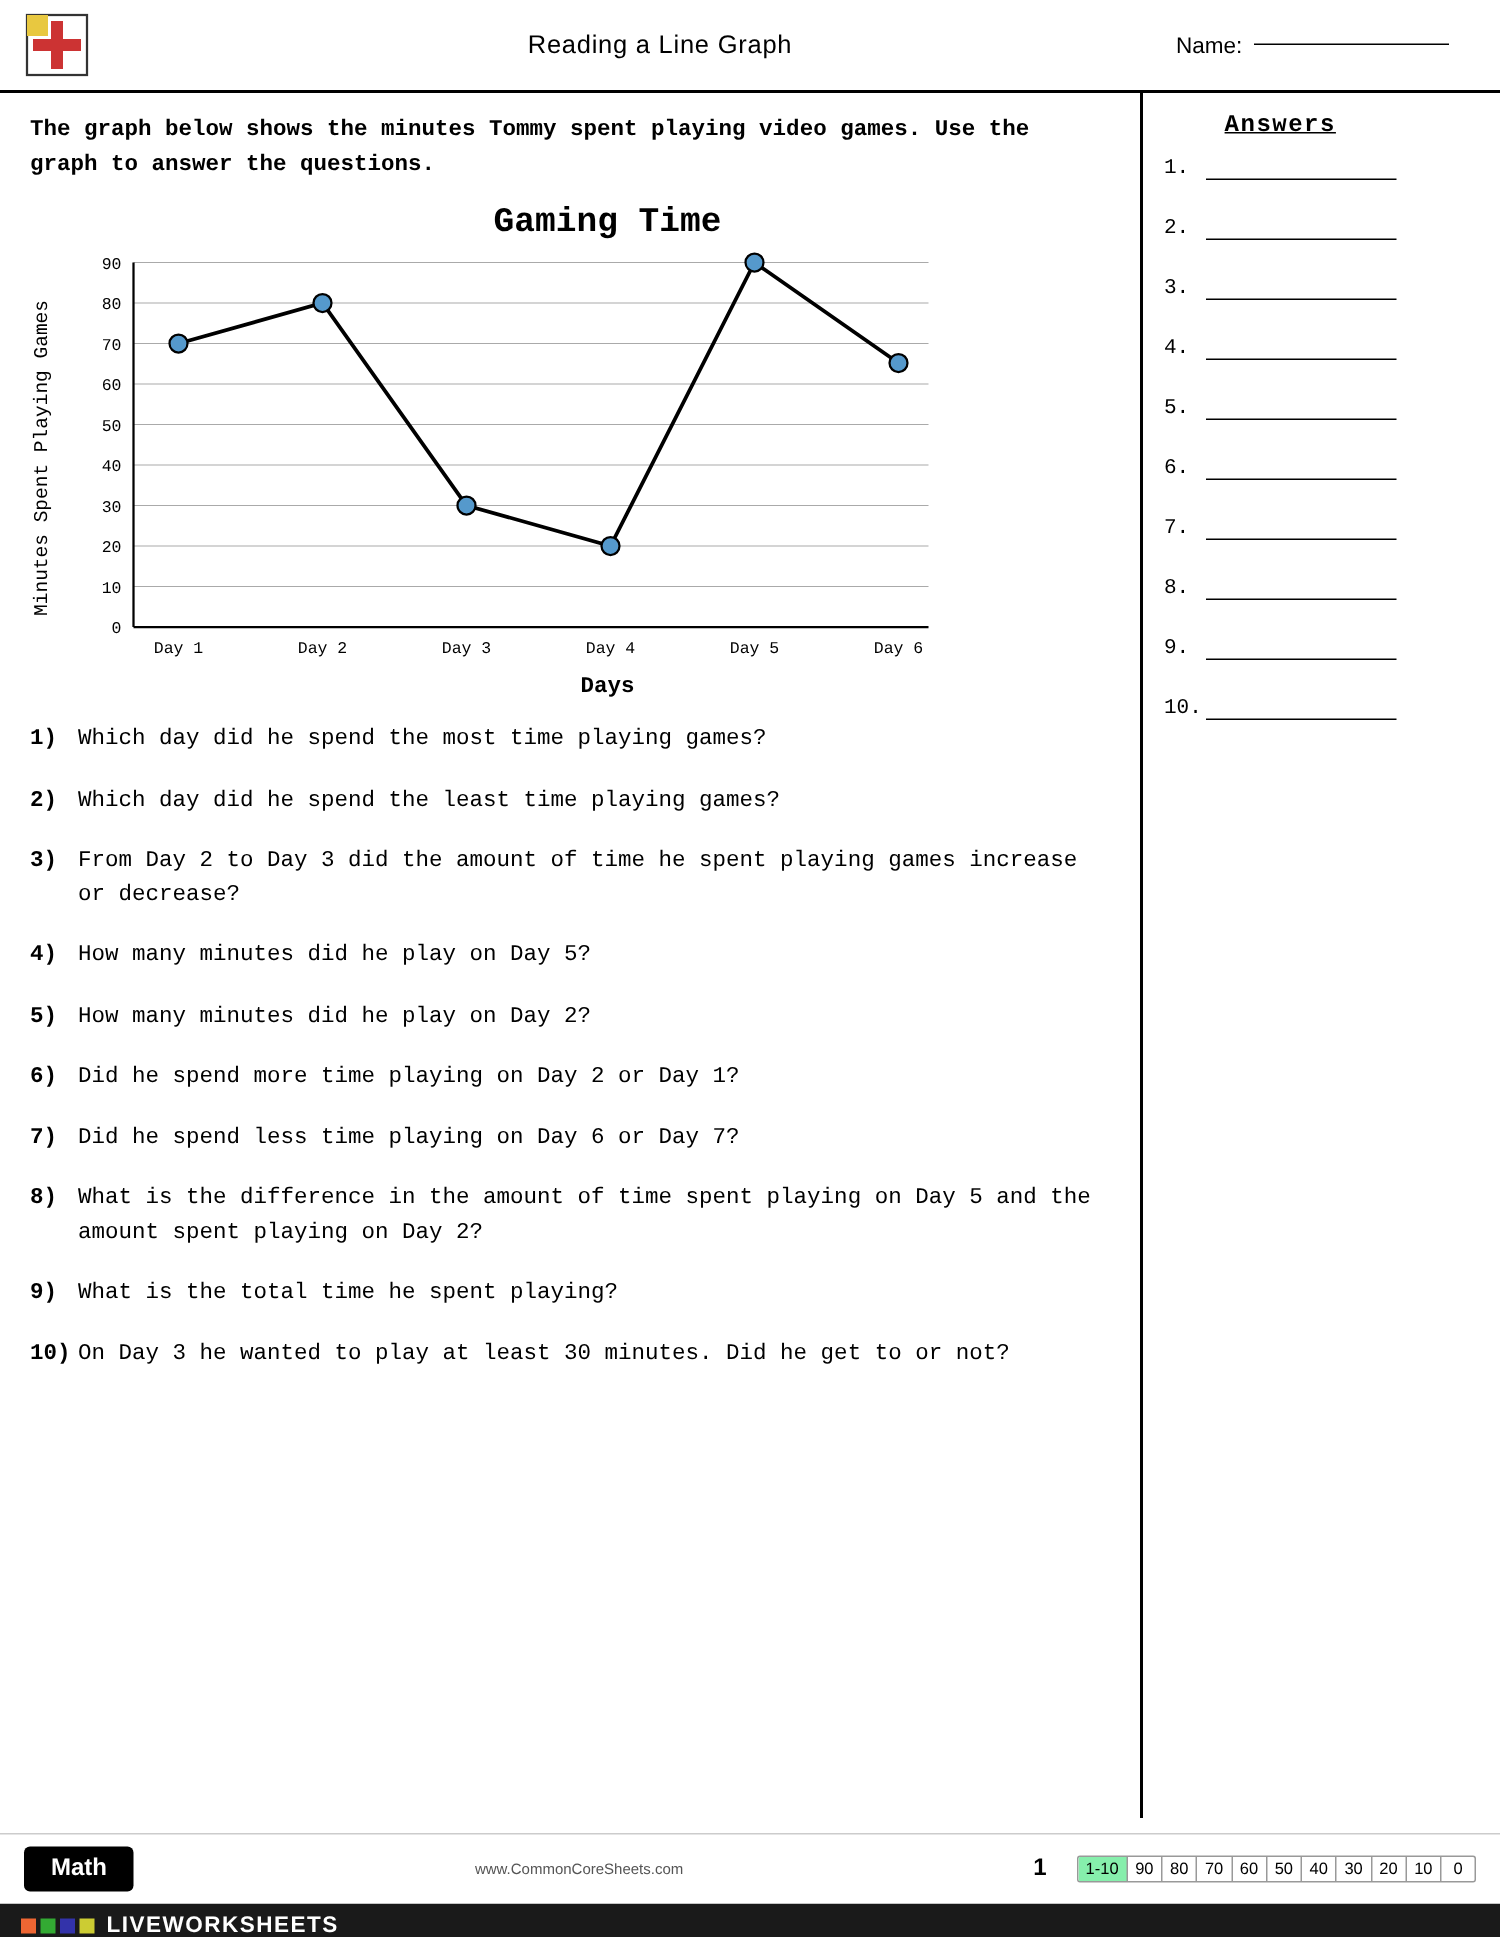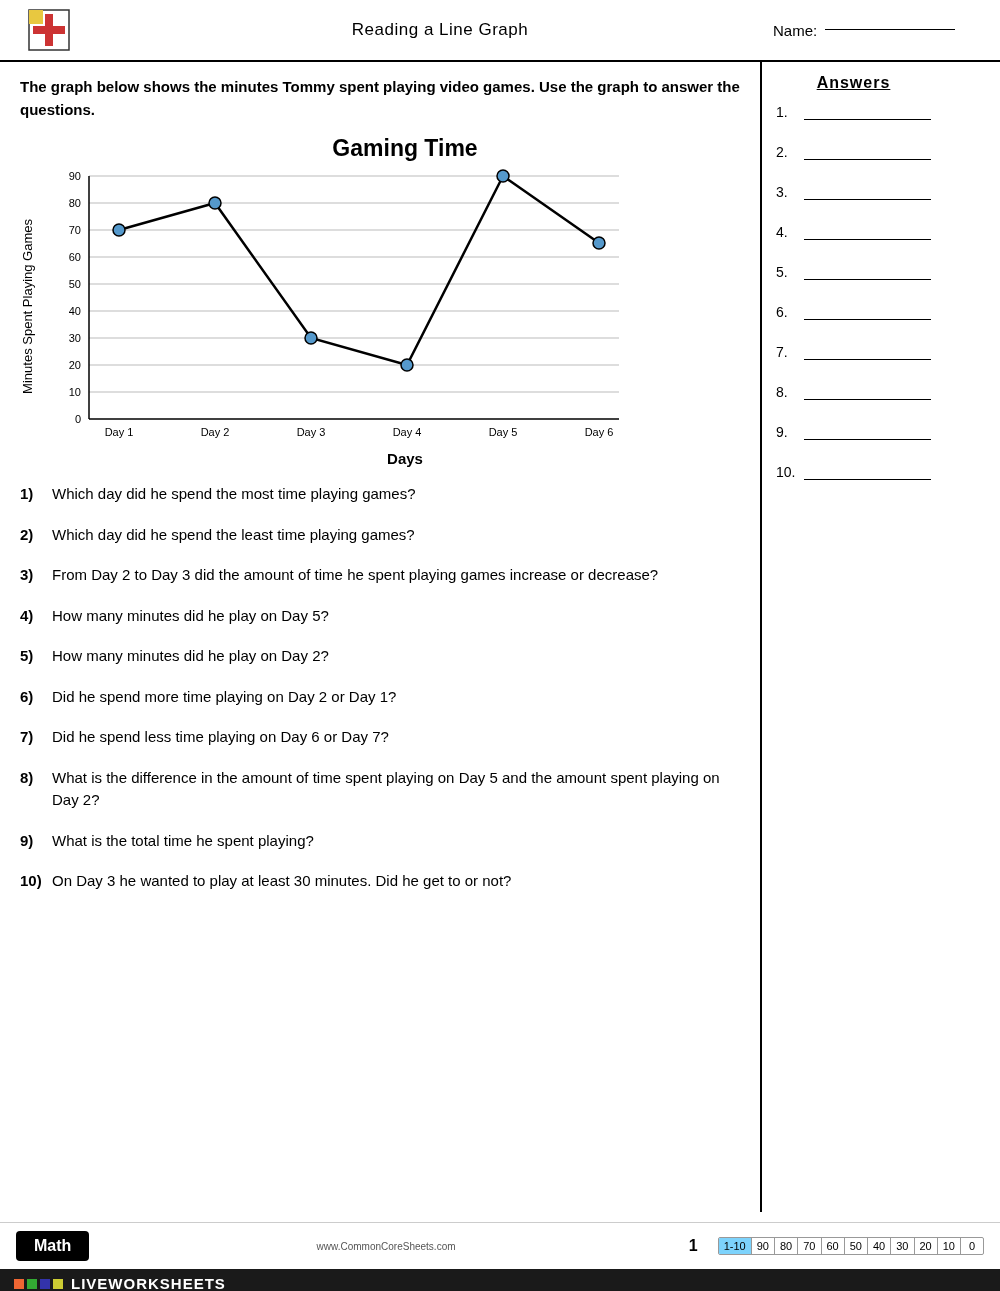--- a/index.html
+++ b/index.html
@@ -17,21 +17,21 @@
       min-height: 1291px;
       background: #fff;
       position: relative;
     }
 
     
     .header {
       display: flex;
       align-items: center;
       border-bottom: 2px solid #000;
-      padding: 8px 27px;
+      padding: 8px 16px;
       position: relative;
     }
     .logo-area {
       display: flex;
       align-items: center;
       width: 80px;
     }
     .header-title {
       flex: 1;
       text-align: center;
@@ -50,20 +50,21 @@
       border-bottom: 1px solid #000;
       width: 130px;
       height: 1px;
       margin-bottom: 2px;
     }
 
     
     .main-content {
       display: flex;
       padding: 0;
+      font-family: Liberation Mono, monospace;
     }
 
     
     .left-content {
       flex: 1;
       padding: 14px 20px 14px 20px;
       max-width: 760px;
     }
 
     
@@ -207,21 +208,21 @@
       display: flex;
       align-items: center;
       font-size: 12px;
       border: 1px solid #999;
       border-radius: 2px;
       overflow: hidden;
     }
 
     .score-label {
       padding: 2px 5px;
-      background: #7dd3fc;
+      background: #86efac;
       border-right: 1px solid #999;
       font-size: 11px;
     }
 
     .score-cell {
       padding: 2px 5px;
       border-right: 1px solid #999;
       min-width: 22px;
       text-align: center;
       font-size: 11px;

